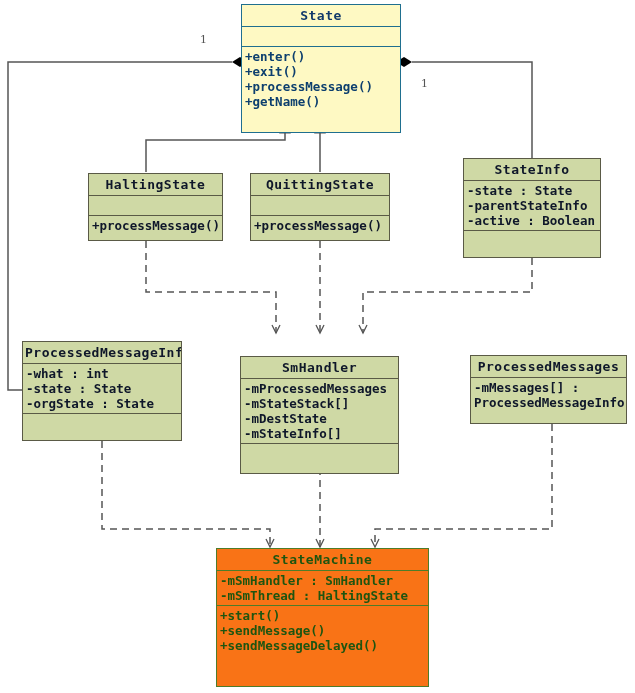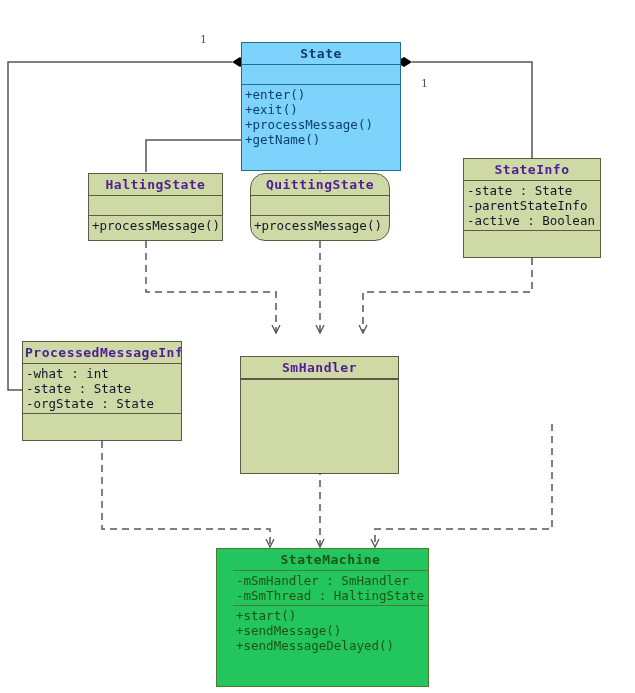--- a/index.html
+++ b/index.html
@@ -24,32 +24,30 @@
   }
   .uml-class {
     position: absolute;
     box-sizing: border-box;
     border: 1.5px solid #5a5a46;
     background: #cfd9a5;
     z-index: 5;
   }
   .uml-class.blue {
     border-color: #1f6f8f;
-    background: #7dd3fc;
-    margin-top: 38px;
+    background: #fef9c3;
   }
   .uml-class.bright {
     border-color: #4e7c2a;
-    background: #22c55e;
-    padding-left: 16px;
+    background: #f97316;
   }
   .cls-title {
     text-align: center;
     font-weight: bold;
-    color: #4c1d95;
+    color: #0f172a;
     letter-spacing: 0.5px;
     padding: 3px 2px 3px 2px;
     font-size: 13px;
     line-height: 15px;
     white-space: nowrap;
     overflow: hidden;
   }
   .blue .cls-title { color: #123a6b; }
   .bright .cls-title { color: #1e5510; }
   .cls-sep {
@@ -62,21 +60,21 @@
     padding: 2px 0 2px 3px;
     font-size: 12.5px;
     line-height: 15px;
     color: #0f172a;
     white-space: nowrap;
     overflow: hidden;
   }
   .blue .cls-section { color: #0d3f6e; }
   .bright .cls-section { color: #1e5510; }
   .cls-section.empty { min-height: 15px; }
-  .cls-section .row { display: block; }
+  .cls-section .row { display: block; font-weight: bold; }
   .multiplicity {
     position: absolute;
     font-size: 11px;
     color: #555;
     font-family: "DejaVu Serif", "Liberation Serif", serif;
     z-index: 6;
   }
 </style>
 </head>
 <body>
@@ -155,21 +153,21 @@
   <div class="uml-class" style="left:88px; top:173px; width:135px; height:68px;">
     <div class="cls-title">HaltingState</div>
     <div class="cls-sep"></div>
     <div class="cls-section empty"></div>
     <div class="cls-sep"></div>
     <div class="cls-section">
       <span class="row">+processMessage()</span>
     </div>
   </div>
 
-  <div class="uml-class" style="left:250px; top:173px; width:140px; height:68px;border-radius:15px;">
+  <div class="uml-class" style="left:250px; top:173px; width:140px; height:68px;">
     <div class="cls-title">QuittingState</div>
     <div class="cls-sep"></div>
     <div class="cls-section empty"></div>
     <div class="cls-sep"></div>
     <div class="cls-section">
       <span class="row">+processMessage()</span>
     </div>
   </div>
 
   <div class="uml-class" style="left:463px; top:158px; width:138px; height:100px;">
@@ -192,24 +190,38 @@
       <span class="row">-state : State</span>
       <span class="row">-orgState : State</span>
     </div>
     <div class="cls-sep"></div>
     <div class="cls-section empty"></div>
   </div>
 
   <div class="uml-class" style="left:240px; top:356px; width:159px; height:118px;">
     <div class="cls-title">SmHandler</div>
     <div class="cls-sep"></div>
-    <div class="cls-sep"></div>
-    <div class="cls-section empty"></div>
-  </div>
-
+    <div class="cls-section">
+      <span class="row">-mProcessedMessages</span>
+      <span class="row">-mStateStack[]</span>
+      <span class="row">-mDestState</span>
+      <span class="row">-mStateInfo[]</span>
+    </div>
+    <div class="cls-sep"></div>
+    <div class="cls-section empty"></div>
+  </div>
+
+  <div class="uml-class" style="left:470px; top:355px; width:157px; height:69px;">
+    <div class="cls-title">ProcessedMessages</div>
+    <div class="cls-sep"></div>
+    <div class="cls-section">
+      <span class="row">-mMessages[] :</span>
+      <span class="row">ProcessedMessageInfo</span>
+    </div>
+  </div>
 
   <div class="uml-class bright" style="left:216px; top:548px; width:213px; height:139px;">
     <div class="cls-title">StateMachine</div>
     <div class="cls-sep"></div>
     <div class="cls-section">
       <span class="row">-mSmHandler : SmHandler</span>
       <span class="row">-mSmThread : HaltingState</span>
     </div>
     <div class="cls-sep"></div>
     <div class="cls-section">

